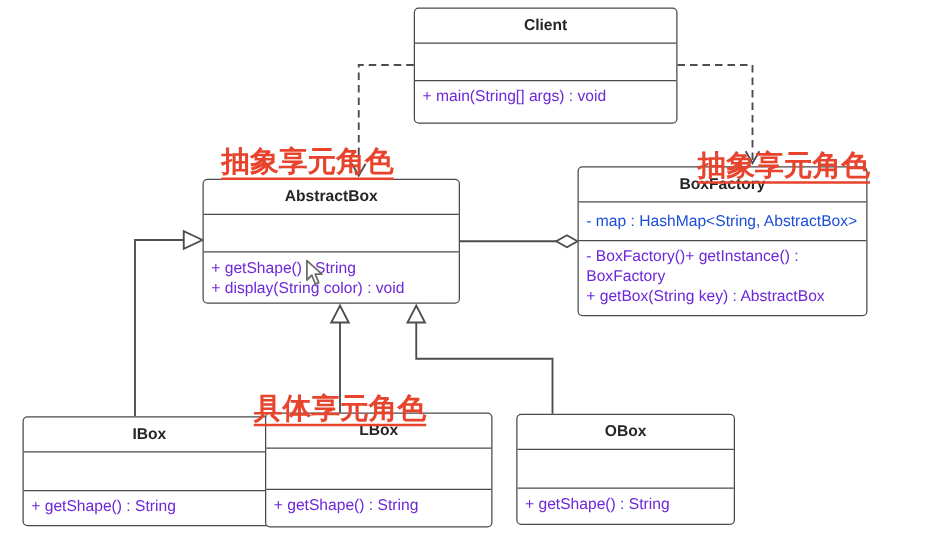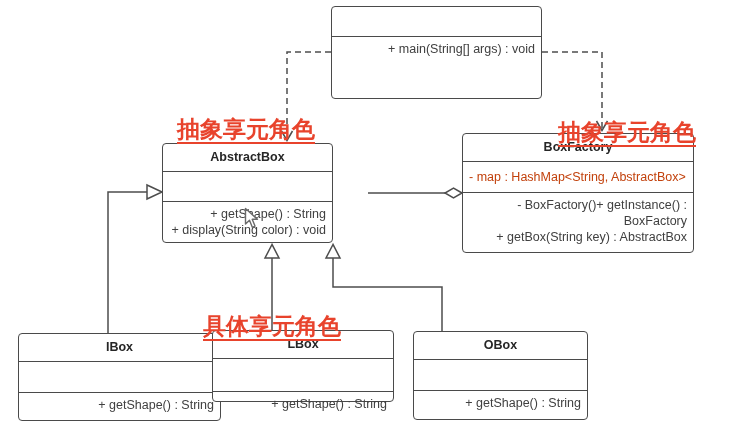--- a/index.html
+++ b/index.html
@@ -14,24 +14,24 @@
     border:1.5px solid #4a4a4a;border-radius:4px;
     display:flex;flex-direction:column;box-sizing:border-box;
   }
   .uml-title{
     height:27px;line-height:27px;text-align:center;
     font-weight:bold;font-size:12.5px;color:#262626;
     border-bottom:1.5px solid #4a4a4a;flex:none;
   }
   .uml-section{
     border-bottom:1.5px solid #4a4a4a;flex:none;box-sizing:border-box;
-    font-size:12.5px;color:#c2410c;padding:0 6px;
+    font-size:12.5px;color:#1d4ed8;padding:0 6px;
   }
   .uml-methods{
-    flex:1;padding:4px 6px 0 6px;font-size:12.5px;color:#404040;text-align:right;
+    flex:1;padding:4px 6px 0 6px;font-size:12.5px;color:#6d28d9;
   }
   .uml-line{line-height:16px;white-space:nowrap;}
   .annotation{
     position:absolute;z-index:3;font-size:23px;line-height:25px;
     font-weight:bold;letter-spacing:0px;white-space:nowrap;
     border-bottom:2px solid;
   }
   .cursor{position:absolute;z-index:5;}
 </style>
 </head>
@@ -56,27 +56,28 @@
 
       <path d="M272,330 V258"></path>
       <path d="M272,244.5 L265,258 L279,258 Z" fill="#ffffff"></path>
 
       <path d="M442,331 V287 H333 V258"></path>
       <path d="M333,244.5 L326,258 L340,258 Z" fill="#ffffff"></path>
     </g>
   </svg>
 
   <div class="uml-box" style="left:331px;top:6px;width:211px;height:93px">
+    <div class="uml-title">Client</div>
     <div class="uml-section" style="height:30px"></div>
     <div class="uml-methods">
       <div class="uml-line">+ main(String[] args) : void</div>
     </div>
   </div>
 
-  <div class="uml-box" style="left:162px;top:143px;width:171px;height:100px">
+  <div class="uml-box" style="left:162px;top:143px;width:206px;height:100px">
     <div class="uml-title">AbstractBox</div>
     <div class="uml-section" style="height:30px"></div>
     <div class="uml-methods">
       <div class="uml-line">+ getShape() : String</div>
       <div class="uml-line">+ display(String color) : void</div>
     </div>
   </div>
 
   <div class="uml-box" style="left:462px;top:133px;width:232px;height:120px">
     <div class="uml-title">BoxFactory</div>
@@ -91,21 +92,21 @@
   </div>
 
   <div class="uml-box" style="left:18px;top:333px;width:203px;height:88px">
     <div class="uml-title">IBox</div>
     <div class="uml-section" style="height:31px"></div>
     <div class="uml-methods">
       <div class="uml-line">+ getShape() : String</div>
     </div>
   </div>
 
-  <div class="uml-box" style="left:212px;top:330px;width:182px;height:72px">
+  <div class="uml-box" style="left:212px;top:330px;width:182px;height:92px">
     <div class="uml-title">LBox</div>
     <div class="uml-section" style="height:33px"></div>
     <div class="uml-methods">
       <div class="uml-line">+ getShape() : String</div>
     </div>
   </div>
 
   <div class="uml-box" style="left:413px;top:331px;width:175px;height:89px">
     <div class="uml-title">OBox</div>
     <div class="uml-section" style="height:31px"></div>

